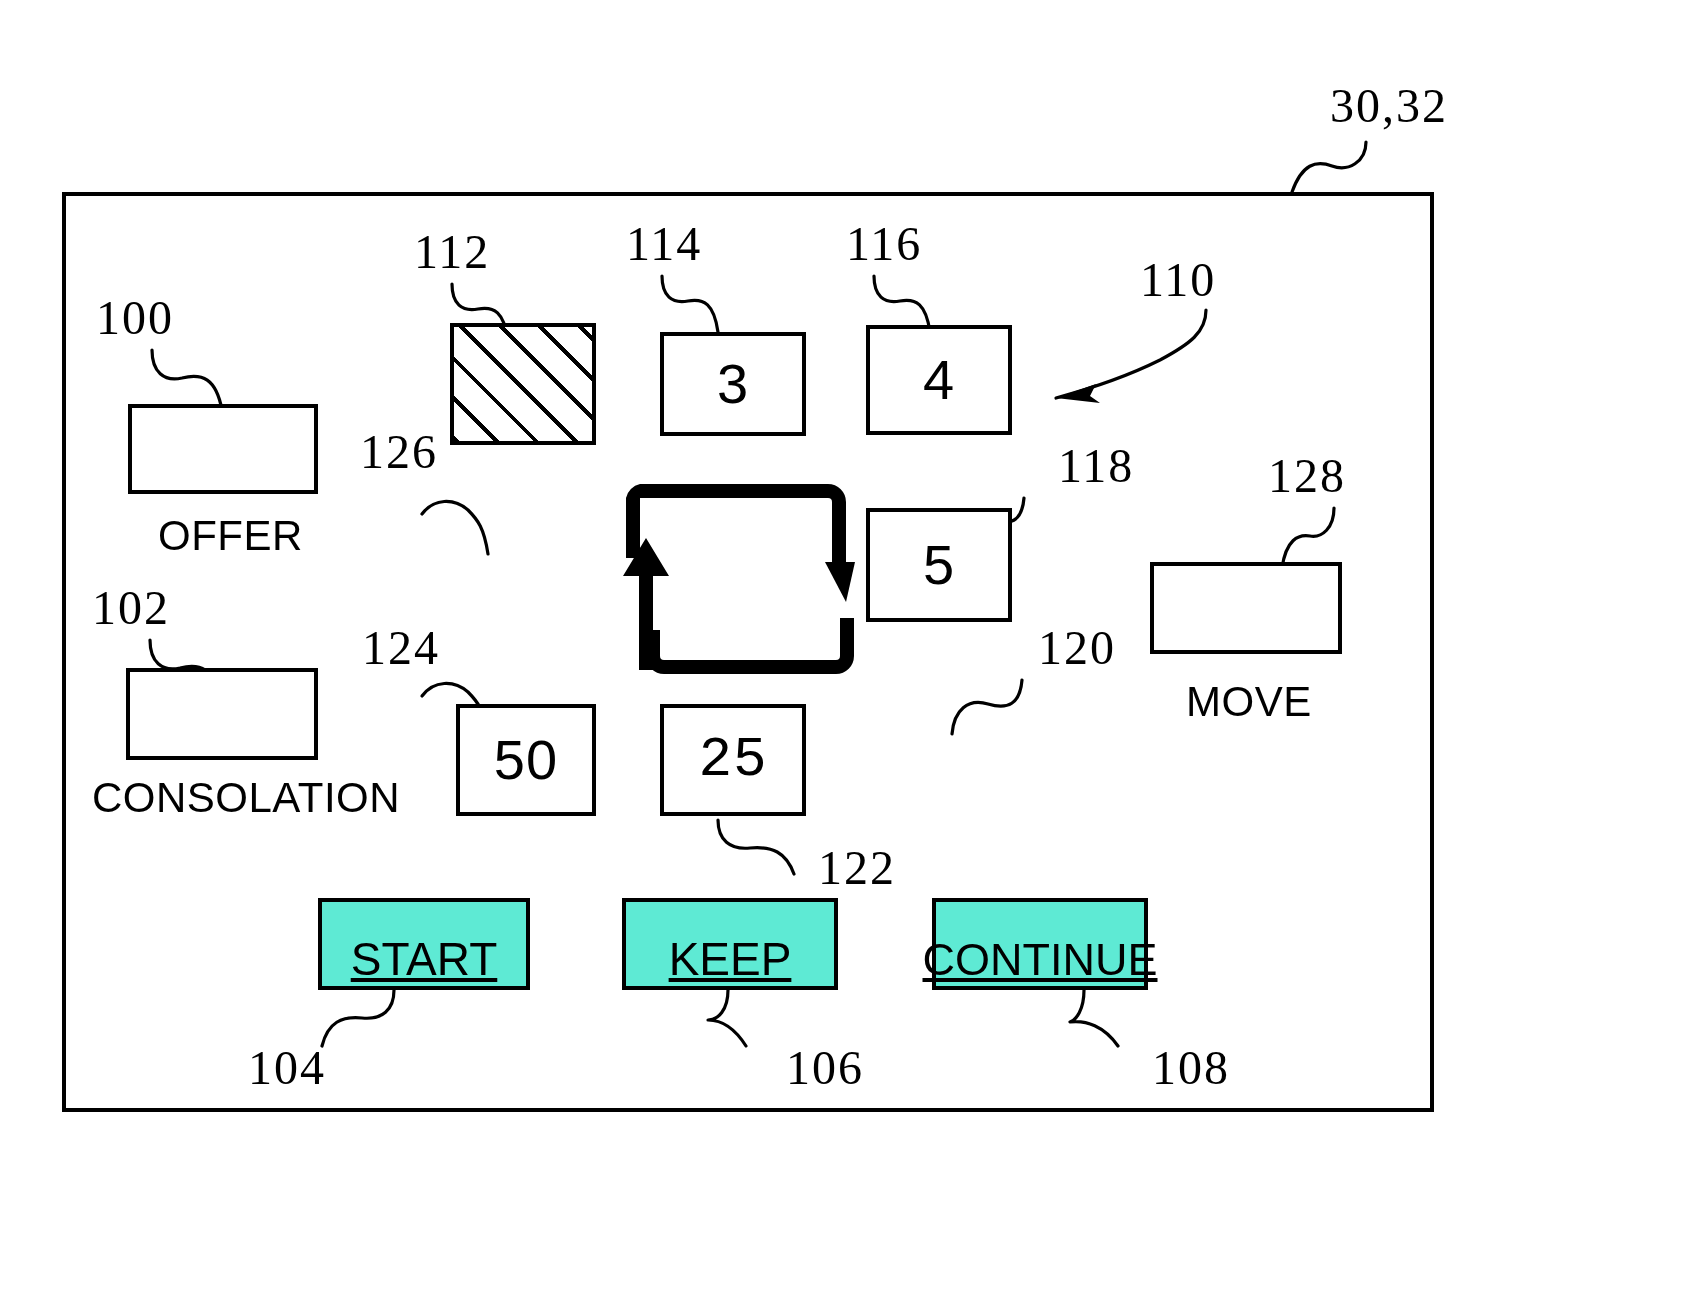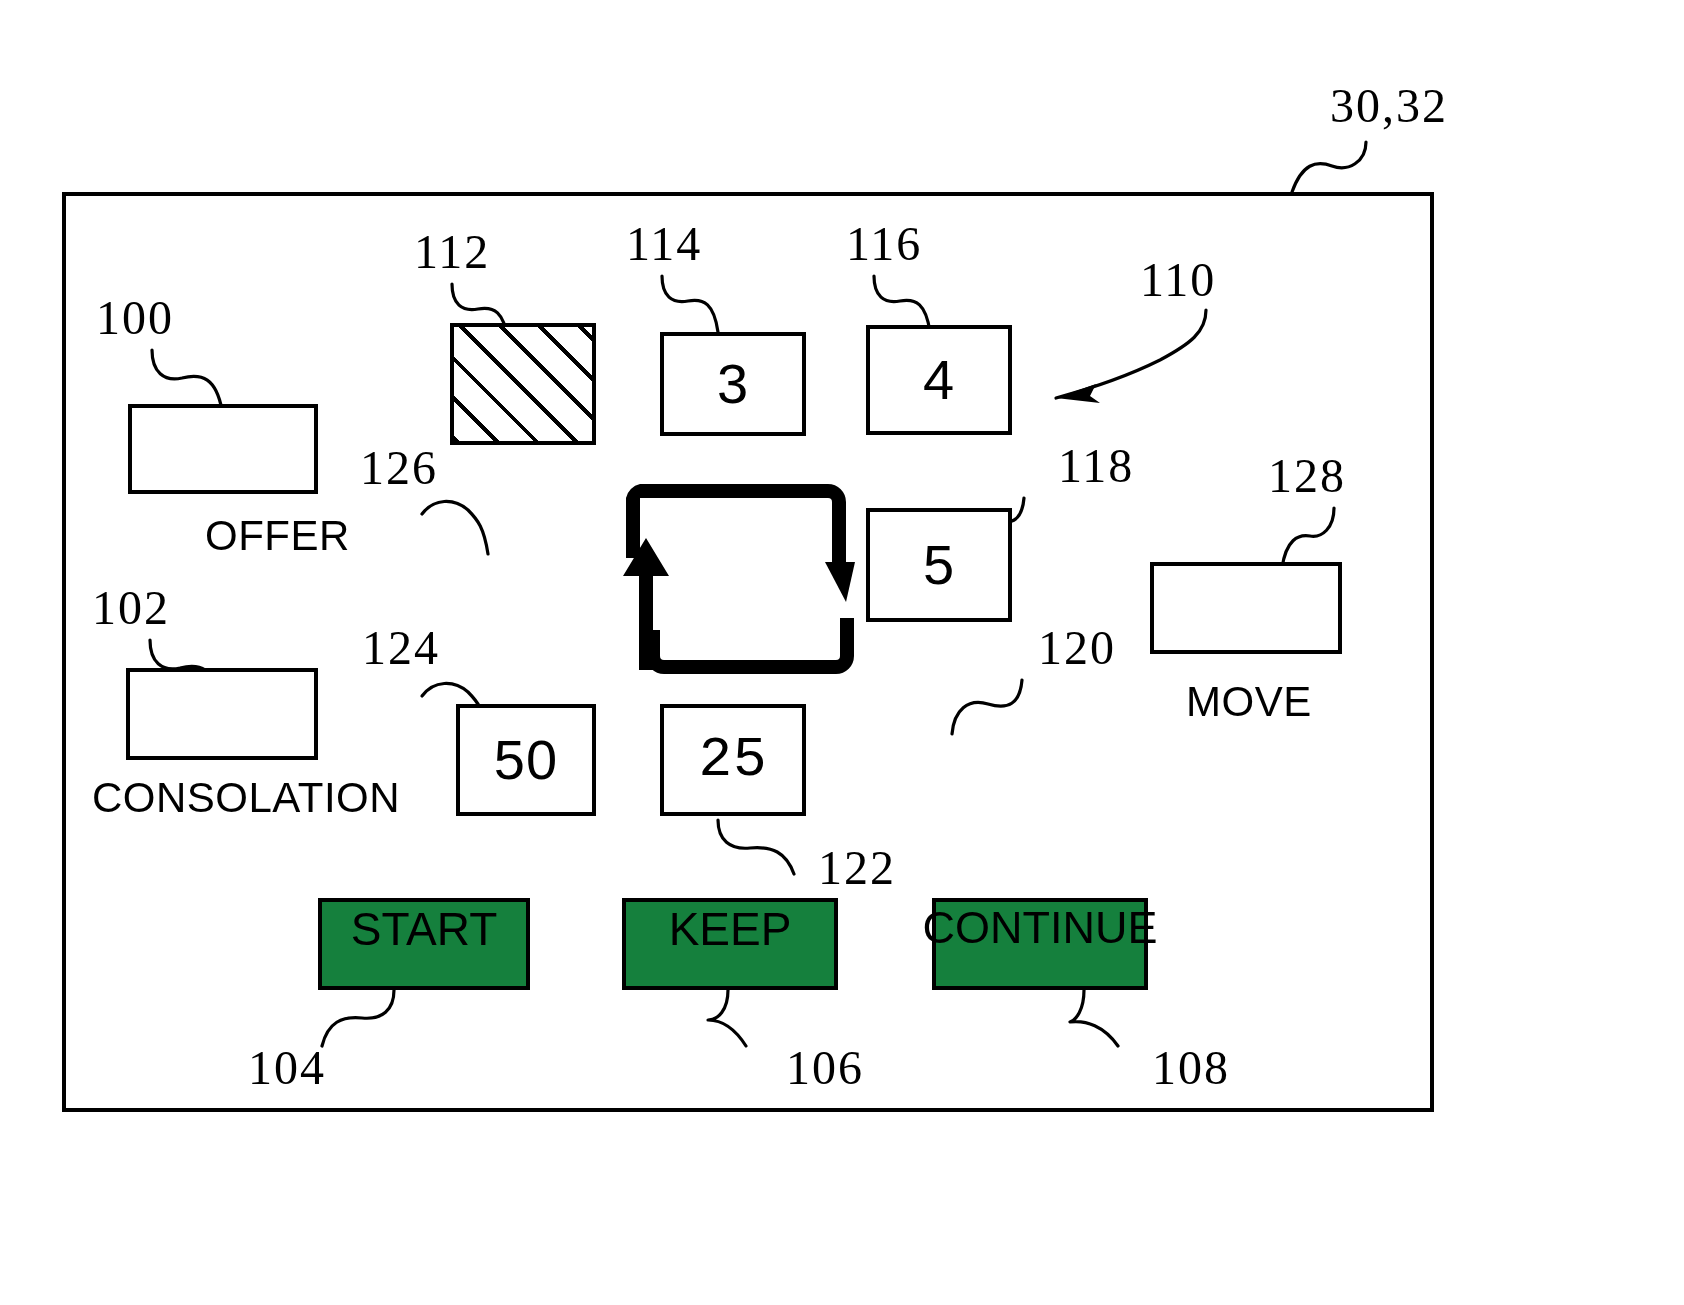--- a/index.html
+++ b/index.html
@@ -53,29 +53,30 @@
         45deg,
         #000 0px, #000 4px,
         #fff 4px, #fff 28px);
   }
 
   
   .cmd-box {
     position: absolute;
     box-sizing: border-box;
     border: 4px solid #000;
-    background: #15803d;
+    background: #5eead4;
     display: flex;
-    align-items: flex-start;
+    align-items: flex-end;
     justify-content: center;
     font-family: "Liberation Sans", sans-serif;
     font-size: 46px;
     letter-spacing: 0px;
     color: #000;
     white-space: nowrap;
+    text-decoration: underline;
   }
   .cmd-box.tight { font-size: 45px; }
 
   
   .plain-box {
     position: absolute;
     box-sizing: border-box;
     border: 4px solid #000;
     background: #fff;
   }
@@ -134,21 +135,21 @@
     <path d="M 96 2 C 96 22, 78 32, 62 26 C 46 20, 32 24, 22 52"></path>
   </svg>
 
   <div class="device-frame"></div>
 
   <div class="ref" style="left:96px; top:290px;">100</div>
   <svg class="leader" style="left:150px; top:348px; width:150px; height:70px;" viewBox="0 0 150 70">
     <path d="M 2 2 C 2 24, 14 34, 32 30 C 52 25, 66 30, 72 62"></path>
   </svg>
   <div class="plain-box" style="left:128px; top:404px; width:190px; height:90px;"></div>
-  <div class="under-label" style="left:158px; top:512px;margin-left:47px;">OFFER</div>
+  <div class="under-label" style="left:158px; top:512px;">OFFER</div>
 
   <div class="ref" style="left:92px; top:580px;">102</div>
   <svg class="leader" style="left:148px; top:638px; width:150px; height:70px;" viewBox="0 0 150 70">
     <path d="M 2 2 C 2 24, 14 34, 32 30 C 52 25, 66 30, 72 62"></path>
   </svg>
   <div class="plain-box" style="left:126px; top:668px; width:192px; height:92px;"></div>
   <div class="under-label" style="left:92px; top:774px;">CONSOLATION</div>
 
   <div class="ref" style="left:1268px; top:448px;">128</div>
   <svg class="leader" style="left:1270px; top:506px; width:140px; height:68px;" viewBox="0 0 140 68">
@@ -178,21 +179,21 @@
   </div>
 
   <div class="ref" style="left:846px; top:216px;">116</div>
   <svg class="leader" style="left:872px; top:274px; width:130px; height:62px;" viewBox="0 0 130 62">
     <path d="M 2 2 C 2 22, 12 30, 28 27 C 44 24, 54 30, 58 58"></path>
   </svg>
   <div class="box value-box" style="left:866px; top:325px; width:146px; height:110px;">
     <span>4</span>
   </div>
 
-  <div class="ref" style="left:360px; top:440px;">126</div>
+  <div class="ref" style="left:360px; top:424px;">126</div>
   <svg class="leader" style="left:420px; top:496px; width:130px; height:62px;" viewBox="0 0 130 62">
     <path d="M 2 18 C 14 2, 34 2, 48 14 C 58 24, 64 32, 68 58"></path>
   </svg>
 
   <div class="ref" style="left:1058px; top:438px;">118</div>
   <svg class="leader" style="left:952px; top:496px; width:130px; height:58px;" viewBox="0 0 130 58">
     <path d="M 2 54 C 4 30, 18 18, 38 24 C 58 30, 70 26, 72 2"></path>
   </svg>
   <div class="box value-box" style="left:866px; top:508px; width:146px; height:114px;">
     <span>5</span>

